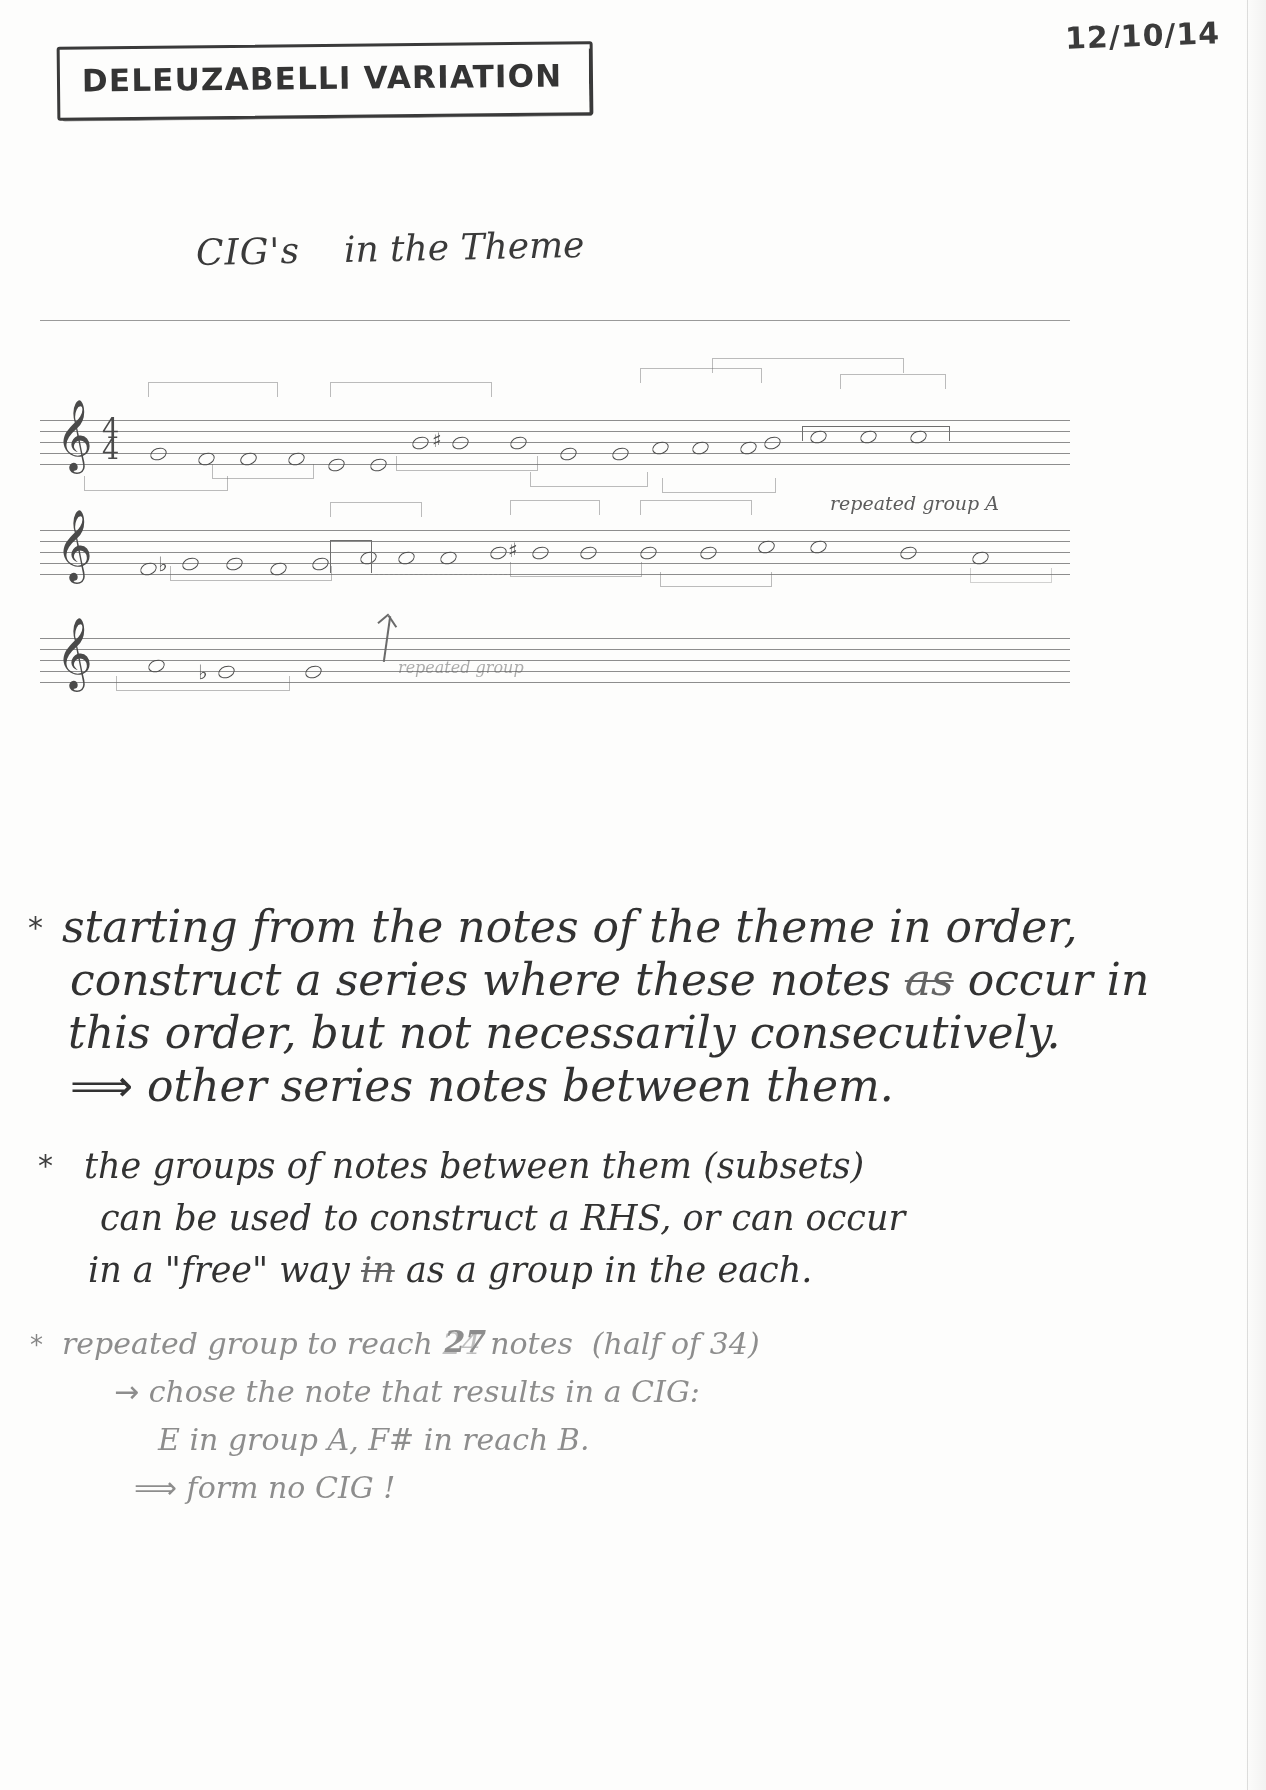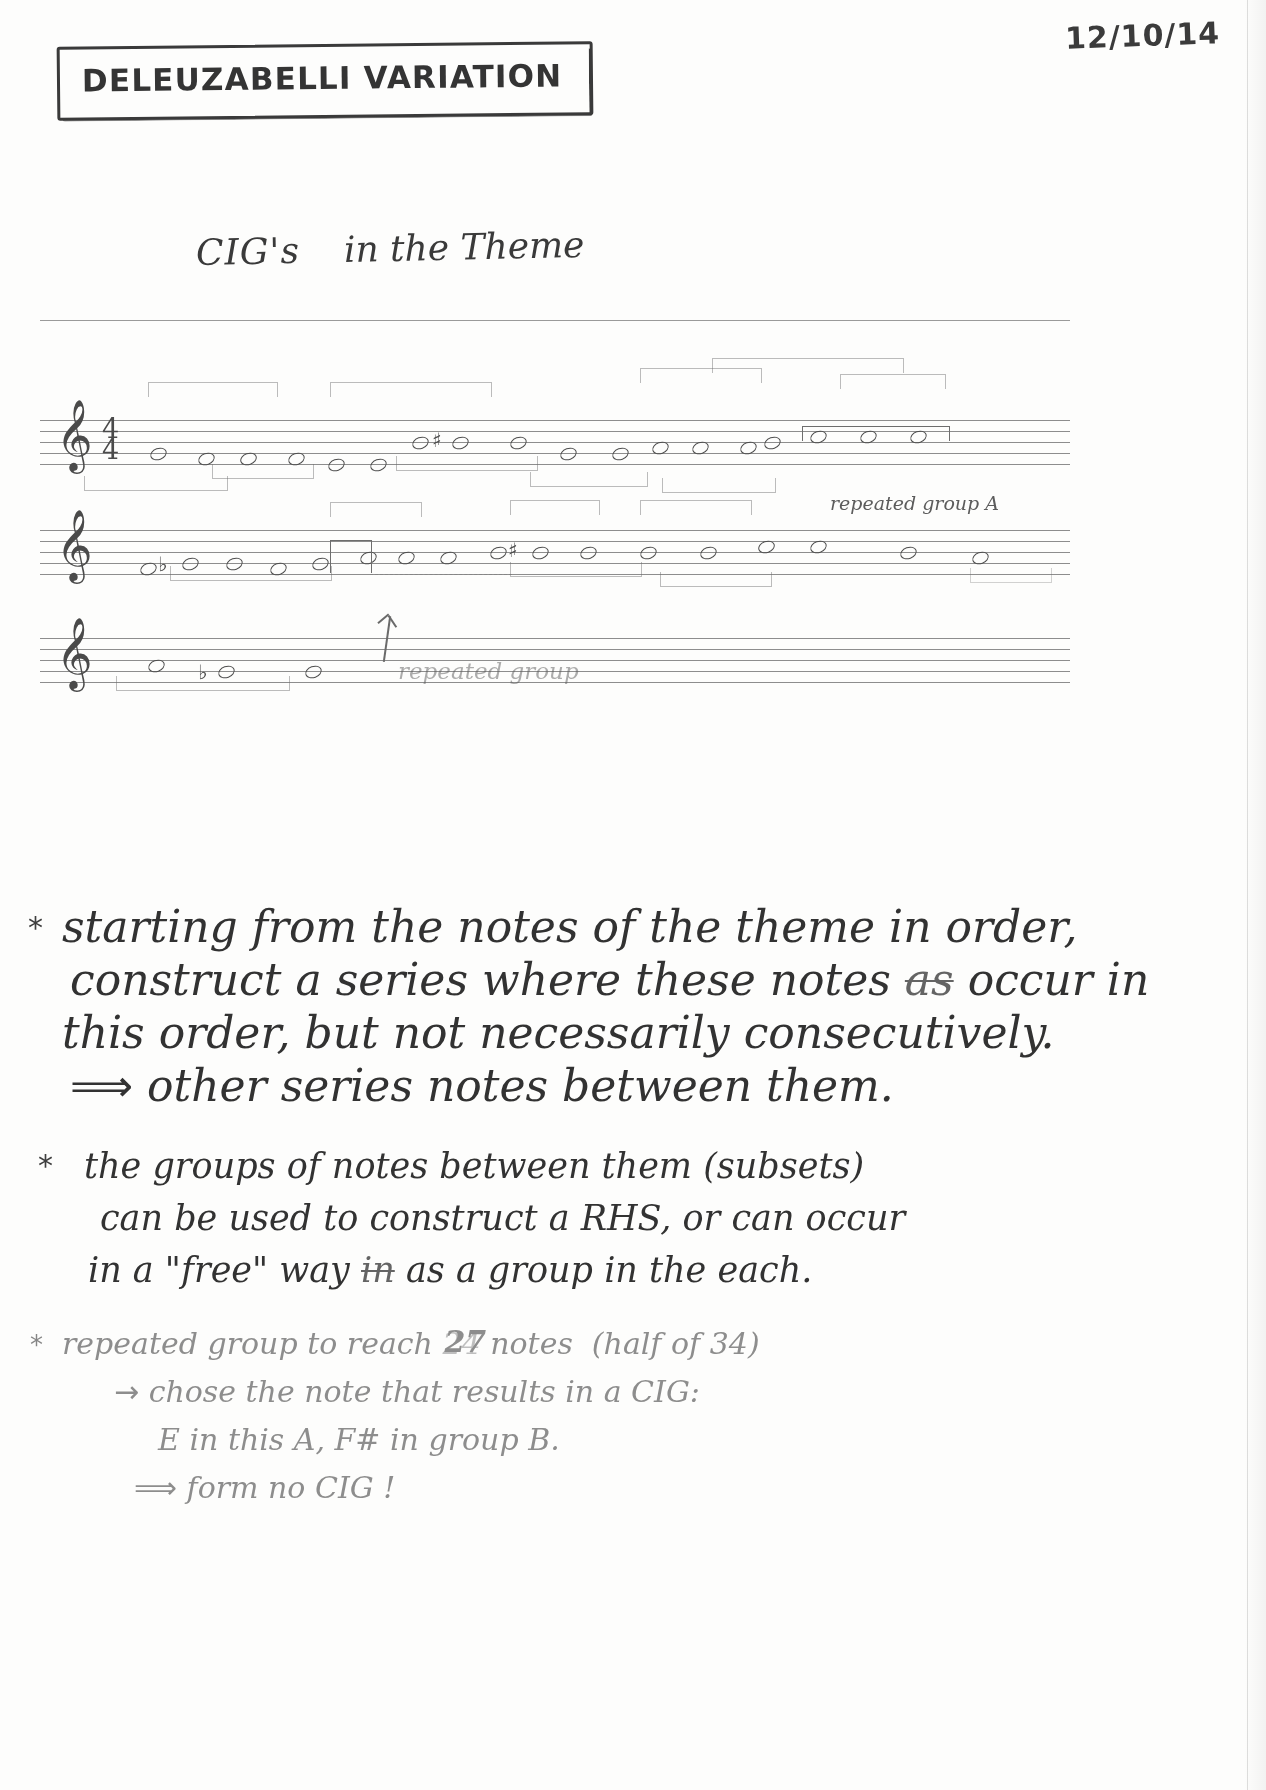--- a/index.html
+++ b/index.html
@@ -197,21 +197,21 @@
   }
 
   .annot {
     position: absolute;
     font-family: "DejaVu Serif", serif;
     font-style: italic;
     color: #5c5c5c;
     white-space: nowrap;
   }
   .annot.grp-a { font-size: 19px; }
-  .annot.grp-b { font-size: 23px; opacity: 0.5; }
+  .annot.grp-b { font-size: 16px; opacity: 0.5; }
 
   .arrow-up {
     position: absolute;
     width: 1.6px;
     height: 46px;
     background: #6a6a6a;
     transform: rotate(8deg);
   }
   .arrow-up::before, .arrow-up::after {
     content: "";
@@ -246,21 +246,21 @@
     color: #323232;
   }
   .line {
     white-space: nowrap;
   }
 
   
   #blk1 .star { left: 28px; top: 10px; }
   #blk1 .blk-text { position: absolute; left: 62px; top: 0; font-size: 44px; line-height: 53px; }
   #blk1 .line.l2 { margin-left: 8px; }
-  #blk1 .line.l3 { }
+  #blk1 .line.l3 { margin-left: 6px; }
   #blk1 .line.l4 { margin-left: 8px; }
   .strike {
     text-decoration: line-through;
     text-decoration-thickness: 2px;
     opacity: 0.75;
   }
   .arrow-txt { font-family: "DejaVu Sans", sans-serif; font-style: normal; }
 
   
   #blk2 { position: absolute; top: 240px; left: 0; width: 1266px; }
@@ -453,21 +453,21 @@
       <div class="blk-text">
         <div class="line l2">
           <span>repeated group to reach</span>
           <span class="num-over"><span class="under">24</span><span class="over">27</span></span>
           <span>notes&nbsp; (half of 34)</span>
         </div>
         <div class="line l3">
           <span class="arrow-txt">→</span>
           <span>chose the note that results in a CIG:</span>
         </div>
-        <div class="line l4">E in this A, F# in group B.</div>
+        <div class="line l4">E in group A, F# in reach B.</div>
         <div class="line l5">
           <span class="arrow-txt">⟹</span>
           <span>form no CIG !</span>
         </div>
       </div>
       <svg class="scribble" width="1266" height="280" viewBox="0 0 1266 280">
         <path d="M150 140 C 250 110, 330 180, 430 145 S 620 110, 720 160 S 900 120, 1000 150" fill="none" stroke="#8a8a8a" stroke-width="2" opacity="0.6"></path>
         <path d="M160 190 C 260 160, 340 225, 440 195 S 630 160, 730 205 S 880 175, 960 195" fill="none" stroke="#8a8a8a" stroke-width="2" opacity="0.55"></path>
         <path d="M430 130 L 700 130" fill="none" stroke="#8a8a8a" stroke-width="2" opacity="0.5"></path>
       </svg>

